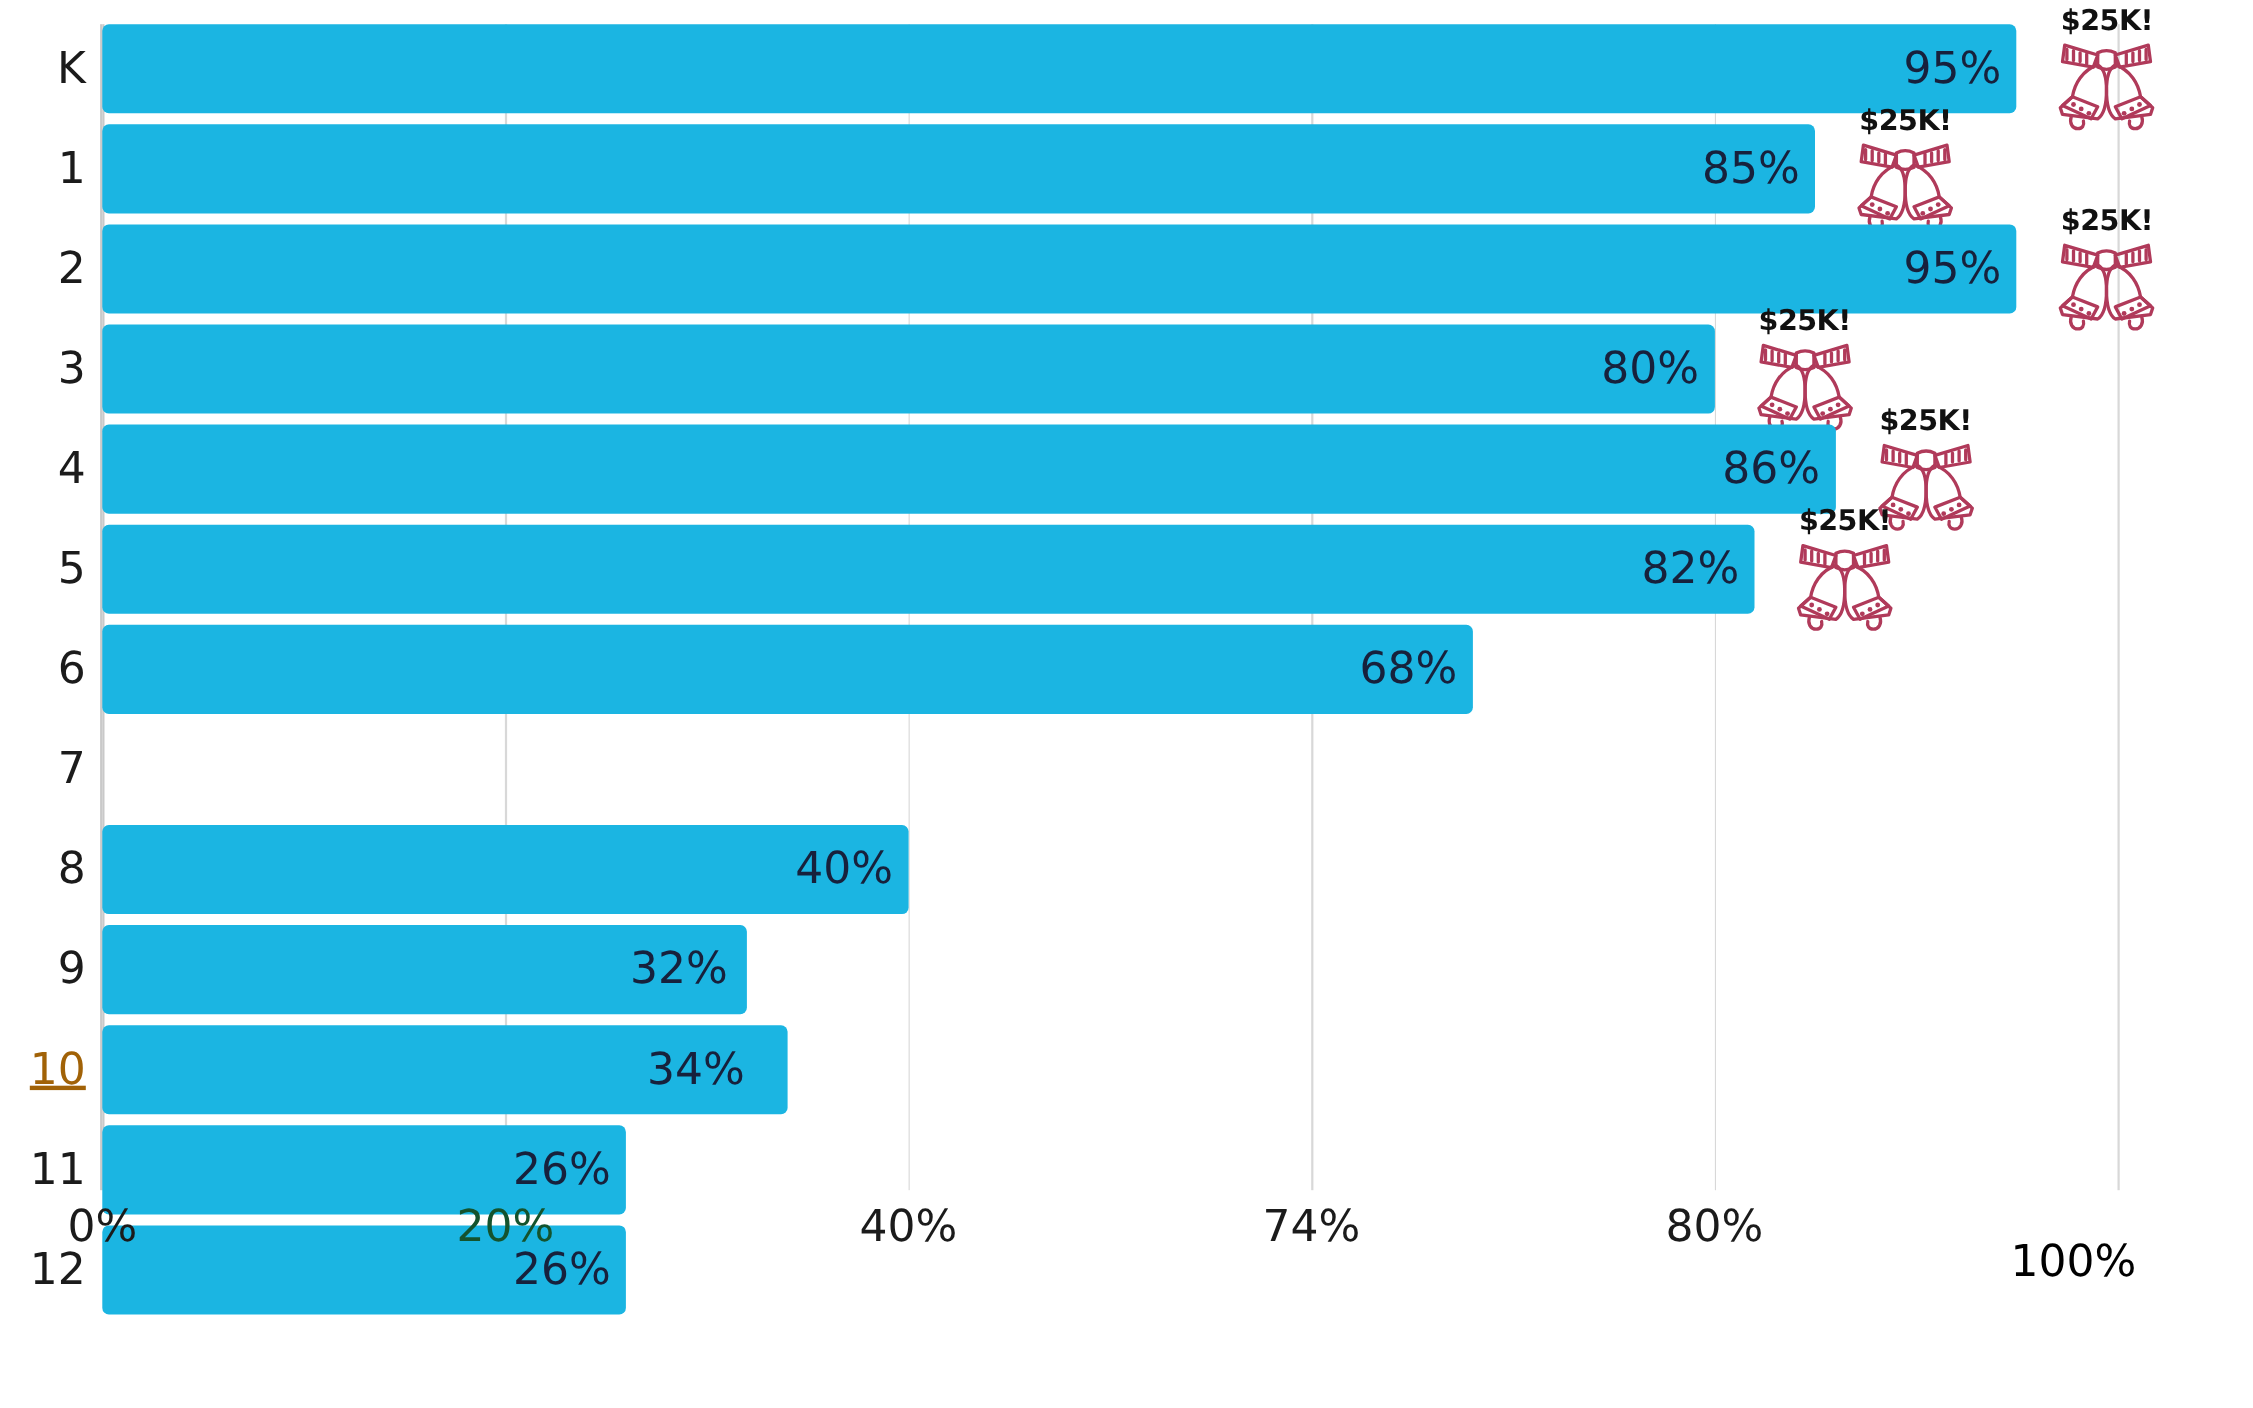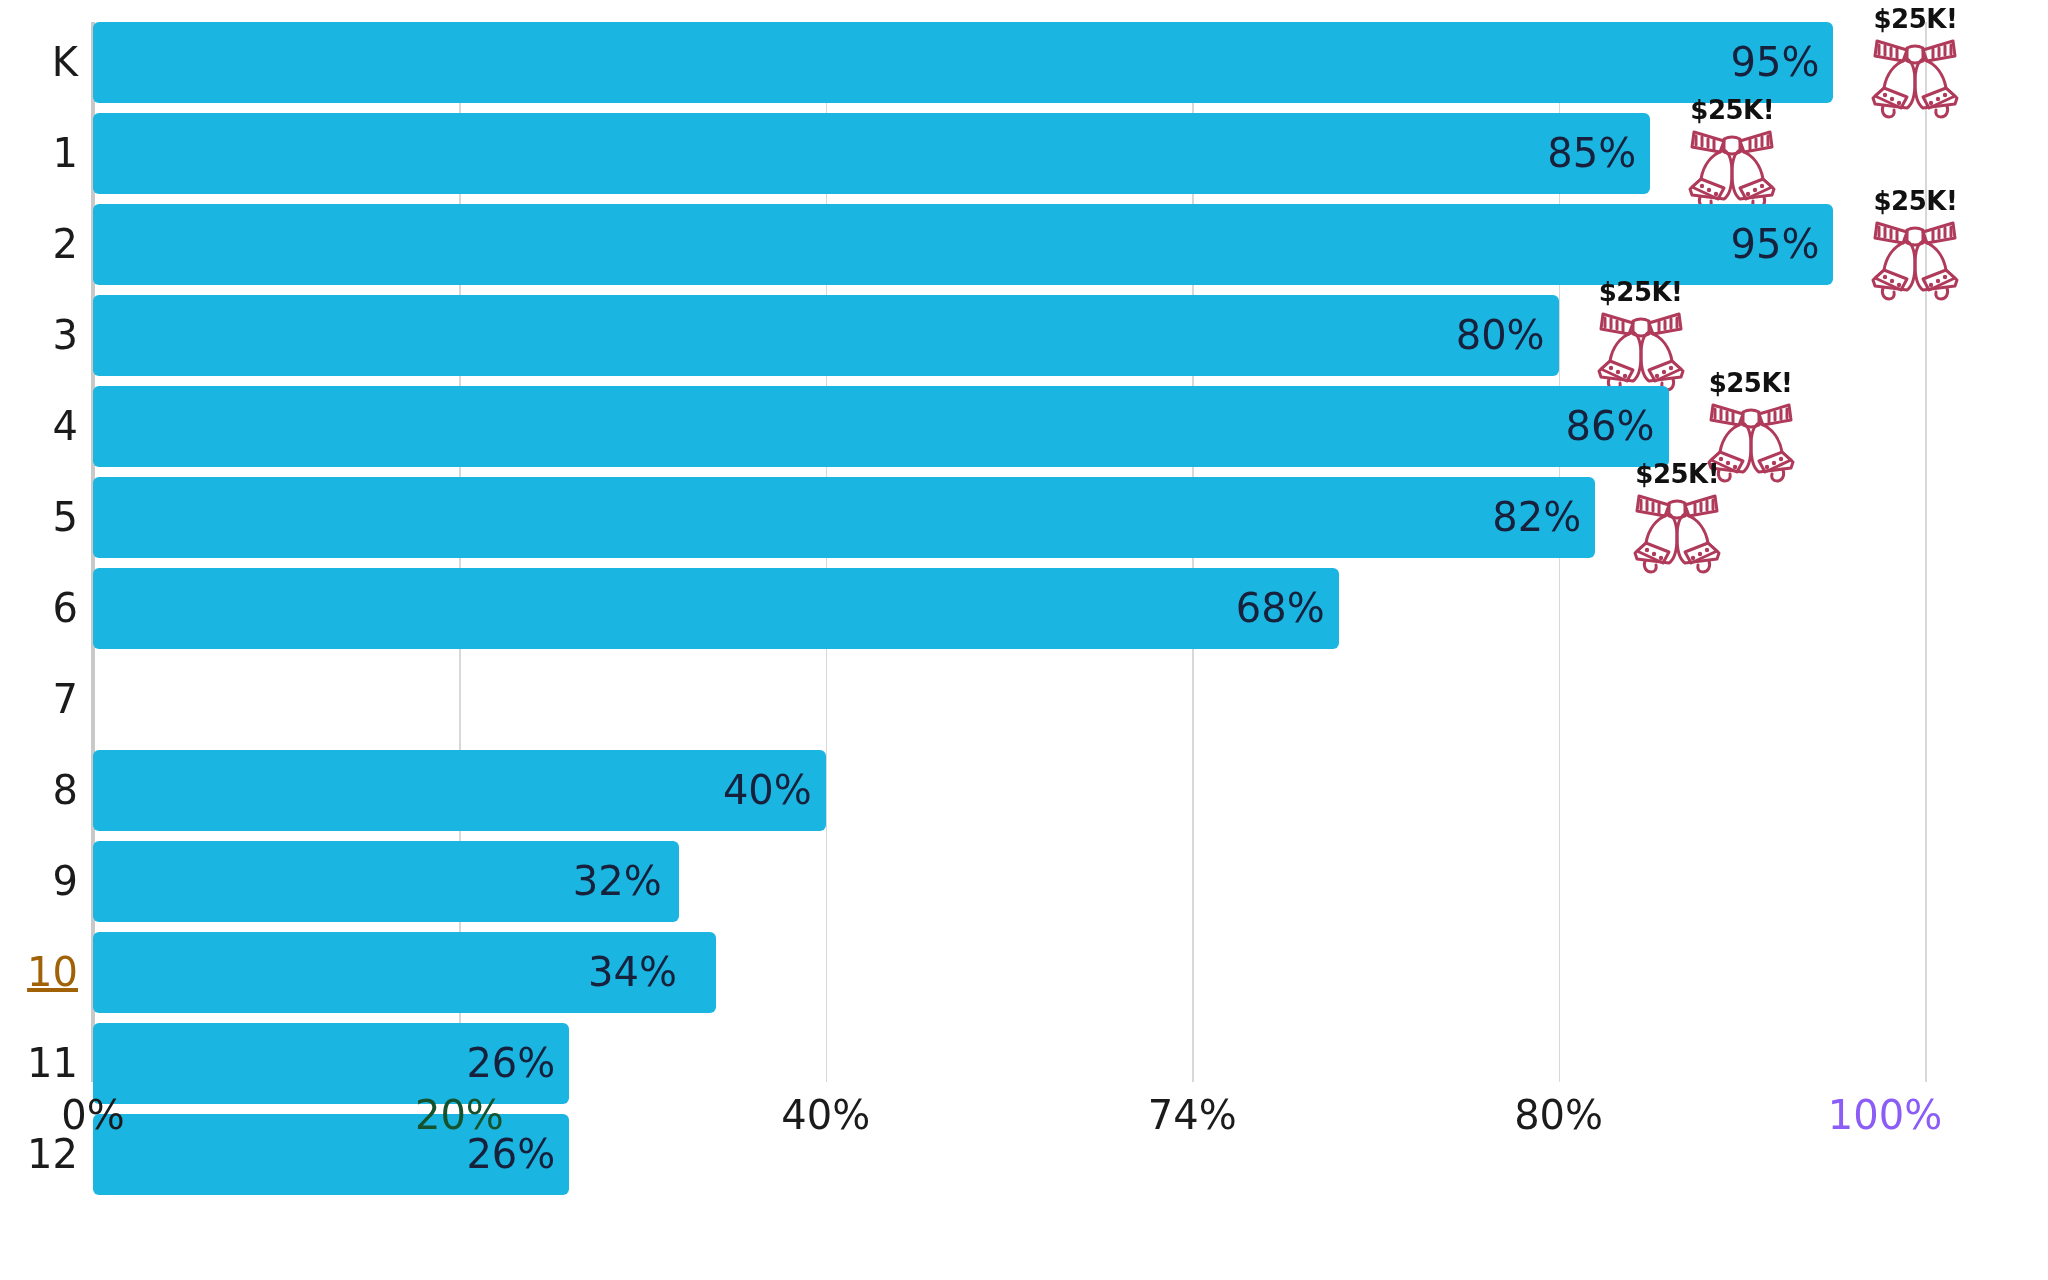--- a/index.html
+++ b/index.html
@@ -407,17 +407,17 @@
         </div>
       </div>
   </div>
 
   <div class="x-axis">
       <div class="x-tick" style="left: 0px; color: rgb(27, 27, 27);">0%</div>
       <div class="x-tick" style="left: 366.4px; color: #14532d;">20%</div>
       <div class="x-tick" style="left: 732.8px; color: rgb(27, 27, 27);">40%</div>
       <div class="x-tick" style="left: 1099.2px; color: rgb(27, 27, 27);">74%</div>
       <div class="x-tick" style="left: 1465.6px; color: rgb(27, 27, 27);">80%</div>
-      <div class="x-tick" style="left: 1792px; color: #8b5cf6;">100%</div>
+      <div class="x-tick" style="left: 1792px; color: #000000; margin-top: 32px;">100%</div>
     </div>
 
 
 </div>
 
 </body></html>

